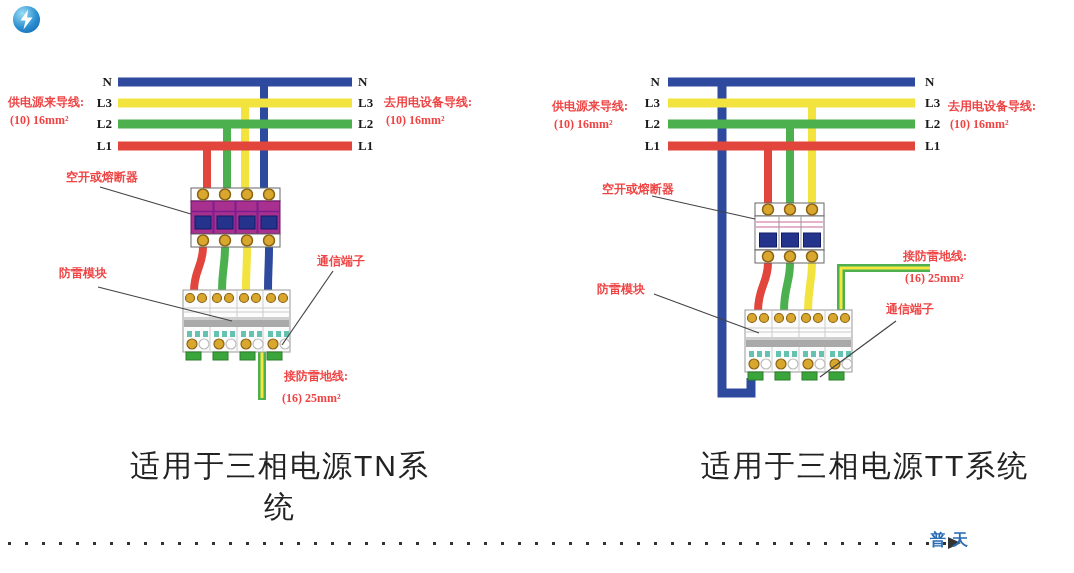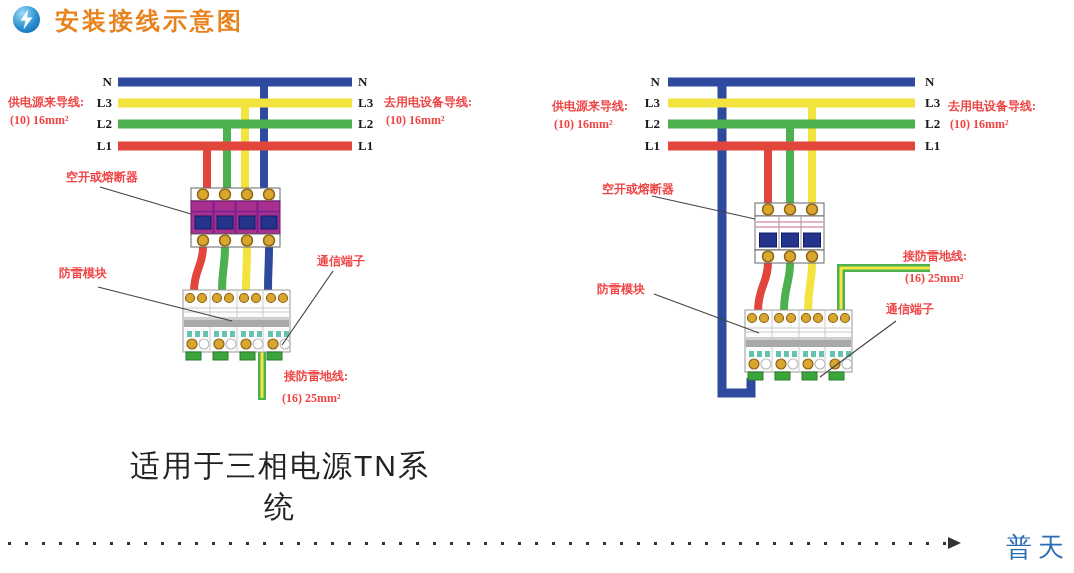--- a/index.html
+++ b/index.html
@@ -35,36 +35,35 @@
   .dotline{
     position:absolute;left:8px;top:542px;width:938px;height:3px;
     background:repeating-linear-gradient(90deg,#333 0 3px,transparent 3px 17px);
   }
   .arrow{
     position:absolute;left:948px;top:537px;width:0;height:0;
     border-top:6px solid transparent;border-bottom:6px solid transparent;
     border-left:13px solid #333;
   }
   .brand{
-    position:absolute;left:1006px;top:530px;font-size:26px;font-weight:normal;
+    position:absolute;left:930px;top:530px;font-size:16px;font-weight:bold;
     color:#2a6cb4;letter-spacing:6px;
   }
   svg.layer{position:absolute;left:0;top:0;}
 </style>
 </head>
 <body>
 
 <div class="page">
 
   <div class="hdr-icon">
     <svg width="27" height="27" viewBox="0 0 27 27">
       <polygon points="15,3.5 7.5,14.5 12.5,14.5 10.5,23.5 19.5,11.5 14,11.5" fill="#ffffff"></polygon>
     </svg>
   </div>
-  <div class="hdr-title">安装接线示意图</div>
 
   <svg class="layer" width="1074" height="573" viewBox="0 0 1074 573">
 
     <g fill="none" stroke-width="9" stroke="#2e4a9e">
       <line x1="118" y1="82" x2="352" y2="82"></line>
       <line x1="264" y1="82" x2="264" y2="193" stroke-width="8"></line>
       <path d="M269,247 C269,266 268,270 268,291" stroke-width="8"></path>
     </g>
     <g fill="none" stroke-width="9" stroke="#f3e33e">
       <line x1="118" y1="103" x2="352" y2="103"></line>
@@ -329,18 +328,19 @@
 
   <div class="lbl" style="left:948px;top:100px;">去用电设备导线:</div>
   <div class="lbl" style="left:950px;top:118px;">(10) 16mm²</div>
 
   <div class="lbl" style="left:602px;top:183px;">空开或熔断器</div>
   <div class="lbl" style="left:597px;top:283px;">防雷模块</div>
   <div class="lbl" style="left:903px;top:250px;">接防雷地线:</div>
   <div class="lbl" style="left:905px;top:272px;">(16) 25mm²</div>
   <div class="lbl" style="left:886px;top:303px;">通信端子</div>
 
+  <div class="caption" style="left:700px;">适用于三相电源TT系统</div>
 
   <div class="dotline"></div>
   <div class="arrow"></div>
   <div class="brand">普天</div>
 
 </div>
 
 </body></html>

